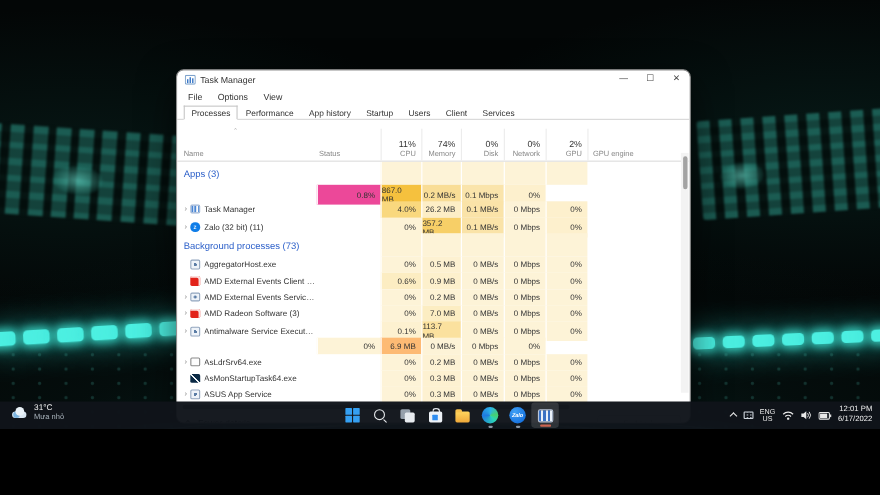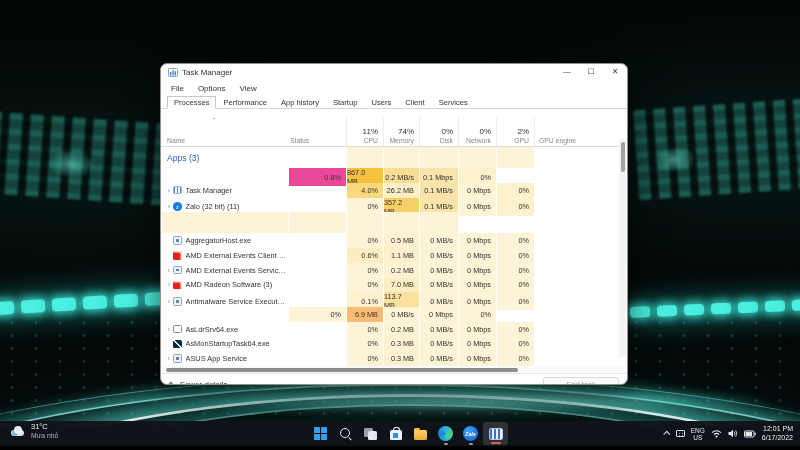--- a/index.html
+++ b/index.html
@@ -1,17 +1,17 @@
 <!DOCTYPE html>
 <html><head>
 <meta charset="utf-8">
 <style>
   html,body{margin:0;padding:0;background:#000;}
   *{box-sizing:border-box;}
-  .desktop{position:relative;width:800px;height:446px;overflow:hidden;
+  .desktop{position:relative;width:800px;height:390px;overflow:hidden;
     font-family:"Liberation Sans",sans-serif;
     background:
       radial-gradient(ellipse 900px 320px at 50% 115%, rgba(16,70,66,.55) 0%, rgba(6,24,22,.4) 45%, rgba(2,6,6,0) 75%),
       radial-gradient(ellipse 500px 200px at 8% 38%, rgba(10,40,36,.5) 0%, rgba(2,6,6,0) 70%),
       radial-gradient(ellipse 500px 200px at 94% 34%, rgba(10,44,40,.5) 0%, rgba(2,6,6,0) 70%),
       #030606; text-decoration: underline;}
   
   .structure{position:absolute;opacity:.8;filter:blur(1.1px);border-radius:3px;}
   .structure.left{left:-14px;top:118px;width:200px;height:82px;transform:rotate(4deg);
     background:
@@ -273,20 +273,21 @@
           </div>
           <div class="cell"></div>
           <div class="cell heatcell" style="background: rgb(253, 243, 215);">0%</div>
           <div class="cell heatcell" style="background: rgb(247, 207, 103);">357.2 MB</div>
           <div class="cell heatcell" style="background: rgb(250, 227, 168);">0.1 MB/s</div>
           <div class="cell heatcell" style="background: rgb(253, 243, 215);">0 Mbps</div>
           <div class="cell heatcell" style="background: rgb(253, 240, 205);">0%</div>
           <div class="cell"></div>
         </div>
         <div class="lrow sectionrow">
+          <div class="seclabel">Background processes (73)</div>
           <div class="cell heatcell" style="background: rgb(253, 243, 215);"></div>
           <div class="cell heatcell" style="background: rgb(253, 243, 215);"></div>
           <div class="cell heatcell" style="background: rgb(253, 243, 215);"></div>
           <div class="cell heatcell" style="background: rgb(253, 243, 215);"></div>
           <div class="cell heatcell" style="background: rgb(253, 243, 215);"></div>
           <div class="cell"></div>
         </div>
         <div class="lrow prow">
           <div class="cell namecell">
             <span class="expander"></span>
@@ -302,21 +303,21 @@
           <div class="cell"></div>
         </div>
         <div class="lrow prow">
           <div class="cell namecell">
             <span class="expander"></span>
             <span class="appicon icon-amd"></span>
             <span class="pname">AMD External Events Client Mo...</span>
           </div>
           <div class="cell"></div>
           <div class="cell heatcell" style="background: rgb(252, 237, 194);">0.6%</div>
-          <div class="cell heatcell" style="background: rgb(253, 240, 204);">1.1 MB</div>
+          <div class="cell heatcell" style="background: rgb(253, 240, 204);">0.9 MB</div>
           <div class="cell heatcell" style="background: rgb(253, 243, 215);">0 MB/s</div>
           <div class="cell heatcell" style="background: rgb(253, 243, 215);">0 Mbps</div>
           <div class="cell heatcell" style="background: rgb(253, 243, 215);">0%</div>
           <div class="cell"></div>
         </div>
         <div class="lrow prow">
           <div class="cell namecell">
             <span class="expander">›</span>
             <span class="appicon icon-generic"></span>
             <span class="pname">AMD External Events Service M...</span>

